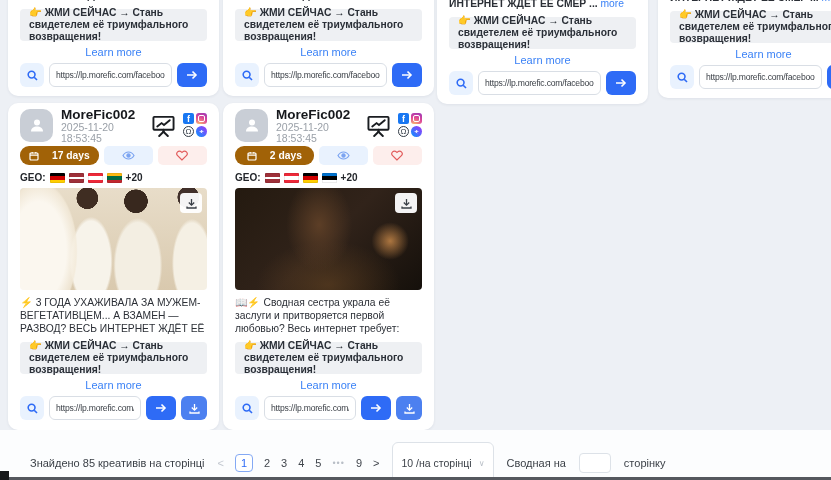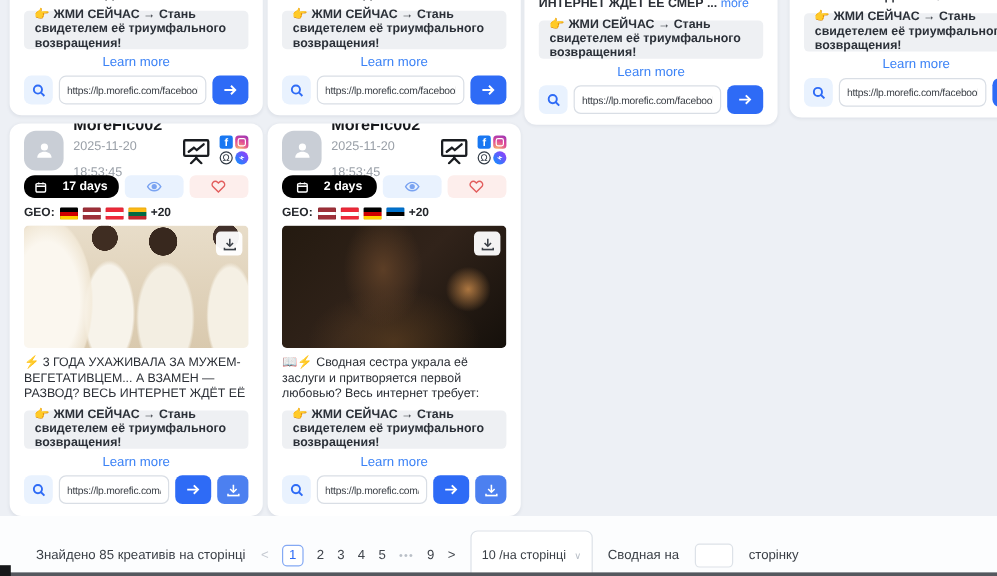--- a/index.html
+++ b/index.html
@@ -26,41 +26,41 @@
   .abtn{width:30px;height:24px;background:#2e6bf6;border:none;border-radius:6px;display:flex;
         align-items:center;justify-content:center;flex:none;cursor:pointer;padding:0;}
   .dlbtn{width:26px;height:24px;background:#4c80f0;border:none;border-radius:6px;display:flex;
         align-items:center;justify-content:center;flex:none;cursor:pointer;padding:0;}
   
   .hdr{display:flex;align-items:center;gap:8px;padding-top:6px;height:32px;}
   .avatar{width:33px;height:33px;border-radius:10px;background:#c9ced6;display:flex;
           align-items:center;justify-content:center;flex:none;}
   .idbox{display:flex;flex-direction:column;justify-content:center;}
   .nm{font-size:13.5px;font-weight:bold;color:#16181c;line-height:15px;cursor:pointer;}
-  .dt{font-size:10.5px;color:#9aa0a8;line-height:22px;}
+  .dt{font-size:10.5px;color:#9aa0a8;line-height:11px;}
   .hicons{margin-left:auto;display:flex;align-items:center;gap:7px;}
   .social{display:grid;grid-template-columns:11px 11px;grid-auto-rows:11px;gap:2px;}
   .ic-fb{border-radius:2px;background:#1877f2;position:relative;}
   .ic-fb::after{content:"f";position:absolute;left:0;right:0;bottom:-1px;text-align:center;
                 color:#fff;font-size:9px;font-weight:bold;line-height:11px;}
   .ic-ig{border-radius:3px;background:radial-gradient(circle at 30% 110%,#fdc468,#df4996 55%,#9b36b7 95%);
          position:relative;}
   .ic-ig::after{content:"";position:absolute;left:2px;top:2px;width:5px;height:5px;
                 border:1.2px solid #fff;border-radius:2px;}
   .ic-an{border-radius:50%;background:#fff;border:1px solid #323b46;box-sizing:border-box;
          display:flex;align-items:center;justify-content:center;font-size:8px;color:#323b46;
          line-height:1;}
   .ic-an::after{content:"Ω";}
   .ic-ms{border-radius:50%;background:linear-gradient(45deg,#0695ff,#a334fa);display:flex;
          align-items:center;justify-content:center;}
   .ic-ms::after{content:"";width:5px;height:4px;background:#fff;
                 clip-path:polygon(0 45%,45% 45%,30% 0,100% 55%,55% 55%,70% 100%);}
   
   .btnrow{margin-top:5px;display:flex;gap:5px;height:19px;}
-  .days{flex:1.8;background:#000000;border:none;border-radius:9px;color:#fff;font-size:10.3px;
+  .days{flex:1.8;background:#a16207;border:none;border-radius:9px;color:#fff;font-size:10.3px;
         font-weight:bold;display:flex;align-items:center;justify-content:center;gap:13px;
         cursor:pointer;font-family:"Liberation Sans",sans-serif;}
   .eyeb{flex:1;background:#e9f2fe;border:none;border-radius:5px;display:flex;align-items:center;
         justify-content:center;cursor:pointer;}
   .hrtb{flex:1;background:#fdeeec;border:none;border-radius:5px;display:flex;align-items:center;
         justify-content:center;cursor:pointer;}
   
   .georow{margin-top:7px;display:flex;align-items:center;gap:4px;height:11px;font-size:10px;
           color:#23262b;}
   .geolbl{font-weight:bold;}

